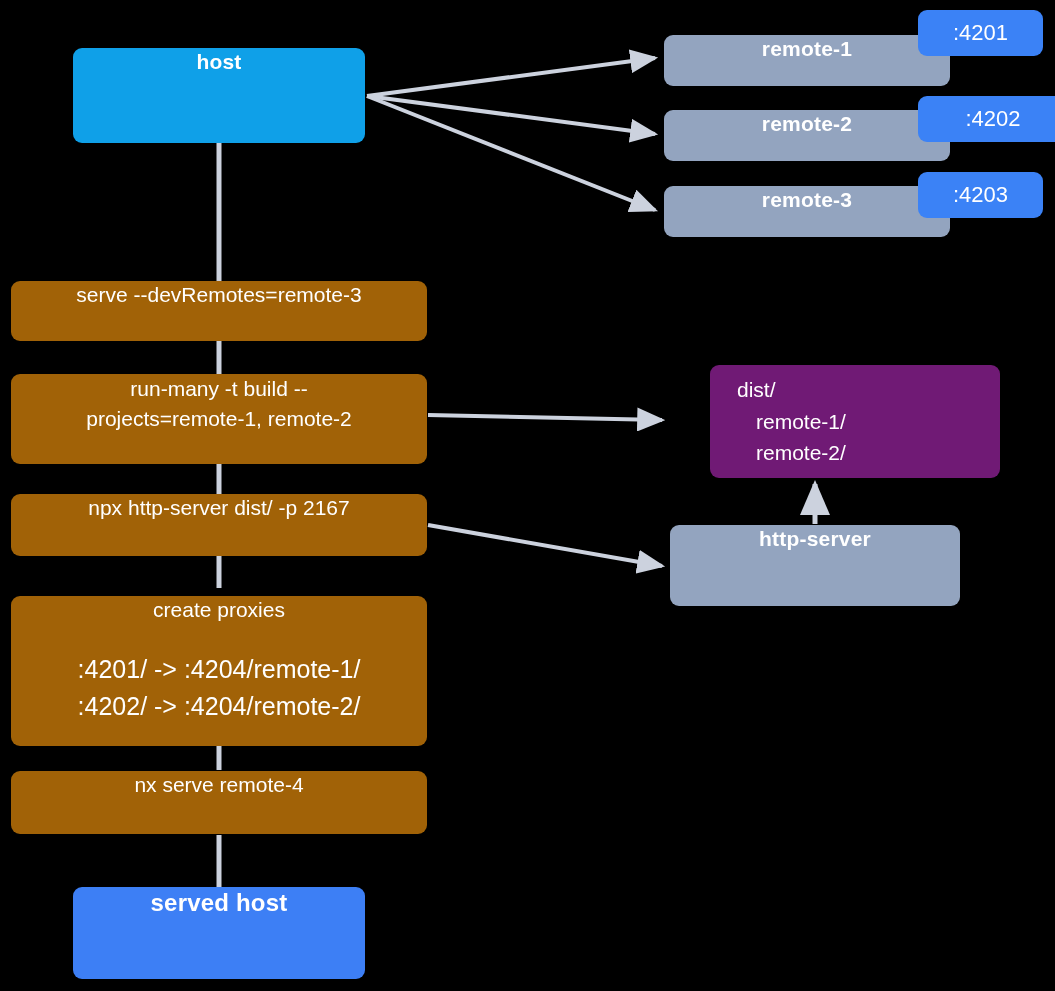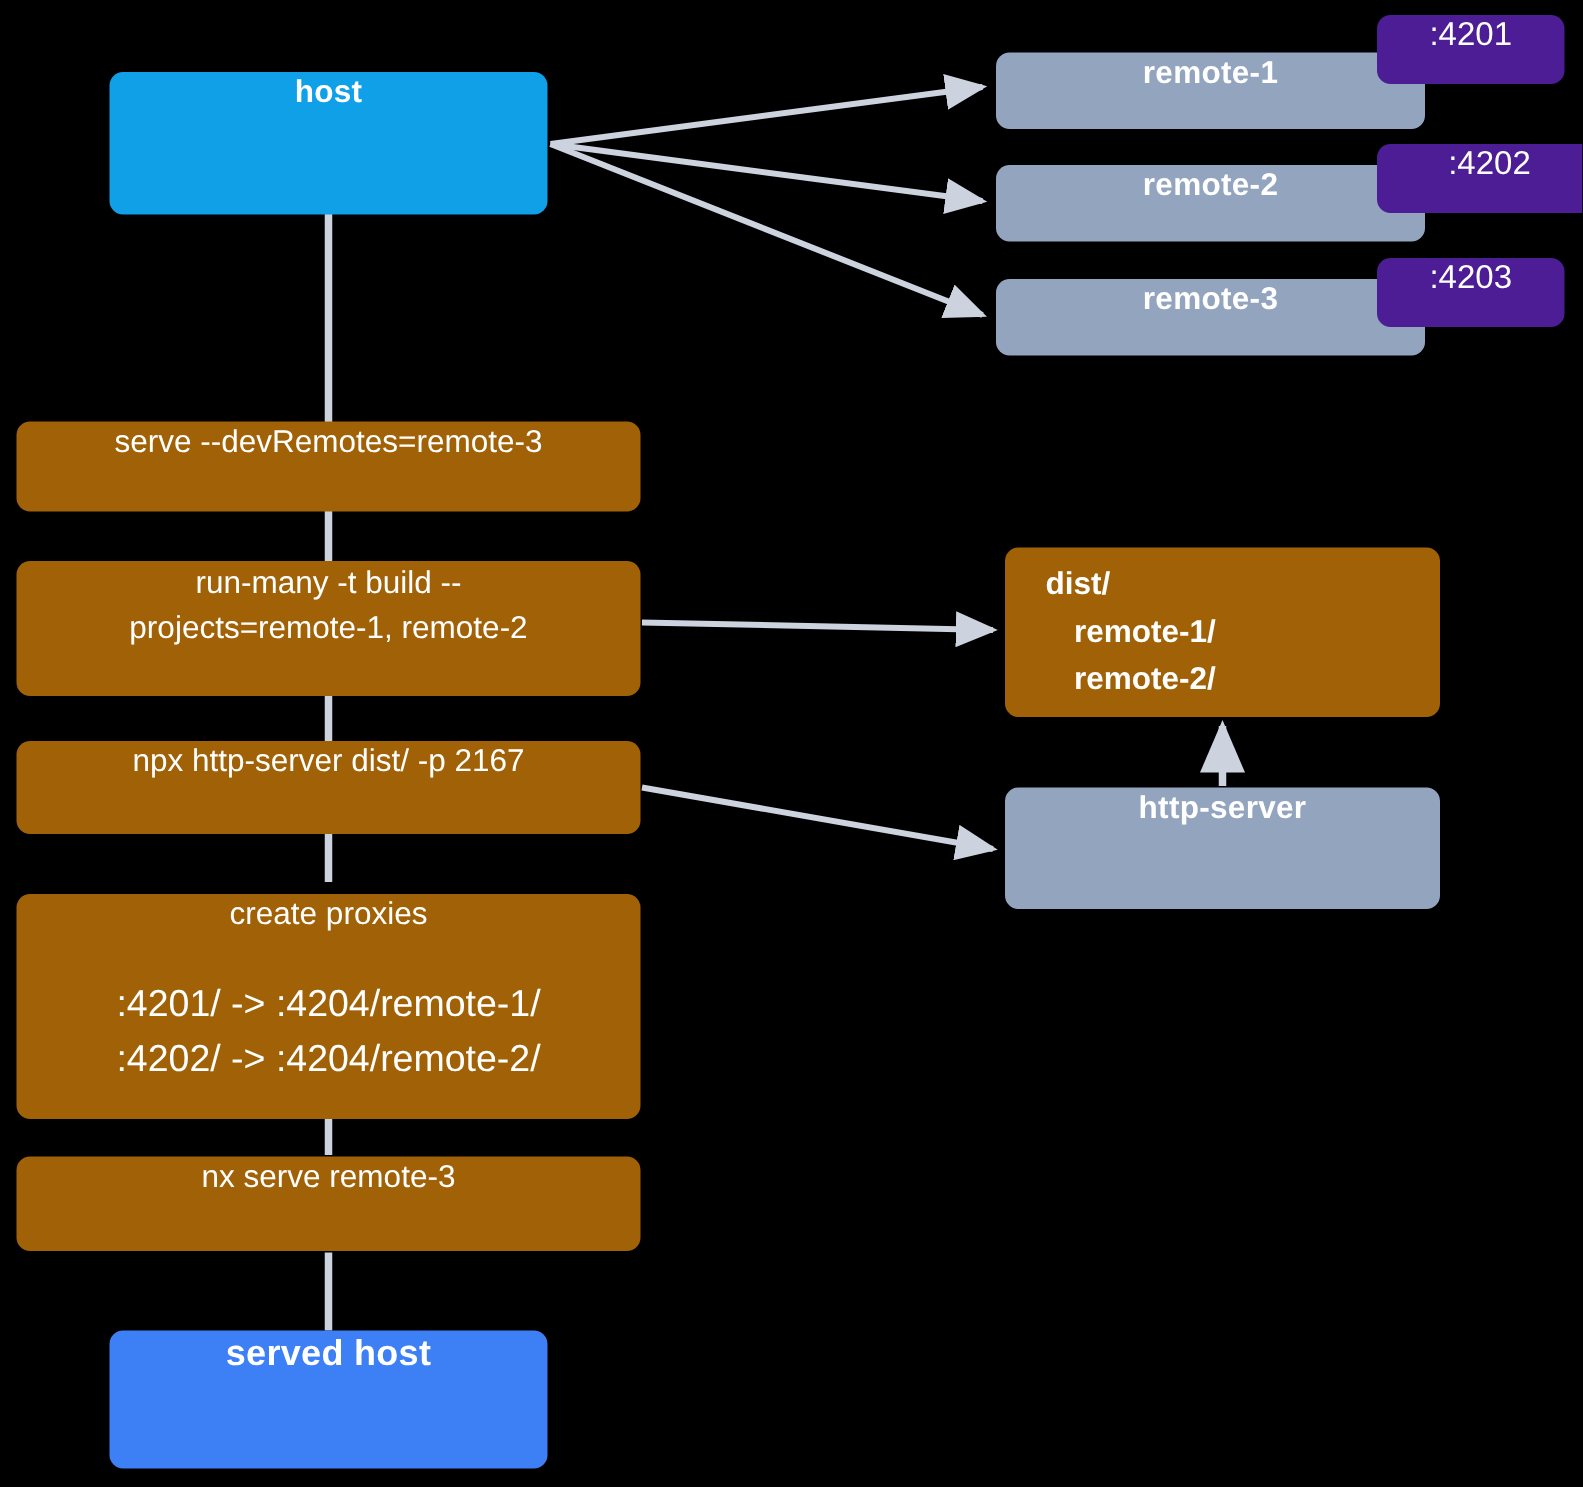--- a/index.html
+++ b/index.html
@@ -59,34 +59,35 @@
     font-weight: normal;
     font-size: 21px;
   }
   .node-gray {
     background: #93a4bf;
     font-weight: bold;
     font-size: 21px;
     letter-spacing: 0.2px;
   }
   .node-gray-plain {
-    background: #a16207;
-    font-weight: bold;
-    font-size: 21px;
+    background: #701a75;
+    font-weight: normal;
+    font-size: 21px;
+    margin-left: 40px;
   }
   .badge {
     position: absolute;
     box-sizing: border-box;
-    background: #4c1d95;
+    background: #3b82f6;
     color: #ffffff;
     border-radius: 9px;
     font-size: 22px;
     font-weight: normal;
     display: flex;
-    align-items: flex-start;
+    align-items: center;
     justify-content: center;
     z-index: 4;
   }
   
   .dist-body {
     width: 100%;
     text-align: left;
     padding-left: 27px;
     box-sizing: border-box;
     font-size: 21px;
@@ -189,21 +190,21 @@
   </div>
 
   <div class="node node-green" style="left:11px; top:596px; width:416px; height:150px;">
     <div class="proxy-title">create proxies</div>
     <div class="proxy-gap"></div>
     <div class="proxy-line">:4201/ -&gt; :4204/remote-1/</div>
     <div class="proxy-line">:4202/ -&gt; :4204/remote-2/</div>
   </div>
 
   <div class="node node-green" style="left:11px; top:771px; width:416px; height:63px;">
-    <span>nx serve remote-3</span>
+    <span>nx serve remote-4</span>
   </div>
 
   <div class="node node-blue" style="left:73px; top:887px; width:292px; height:92px;">
     <span>served host</span>
   </div>
 
   <div class="node node-gray-plain" style="left:670px; top:365px; width:290px; height:113px; align-items:flex-start; justify-content:center;">
     <div class="dist-body">dist/</div>
     <div class="dist-body dist-indent">remote-1/</div>
     <div class="dist-body dist-indent">remote-2/</div>

